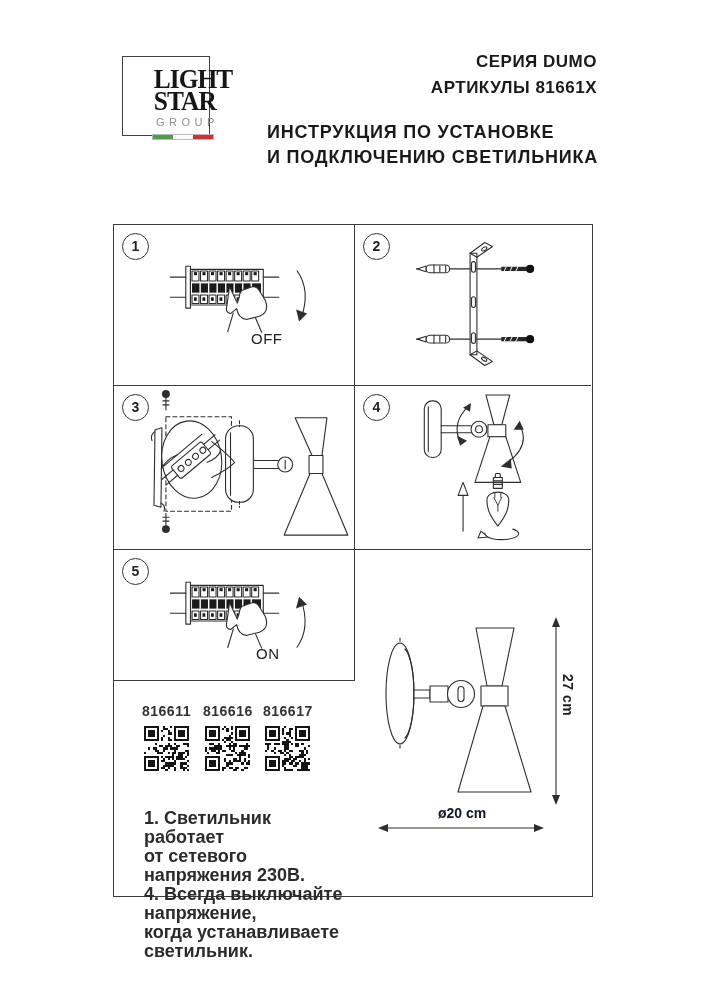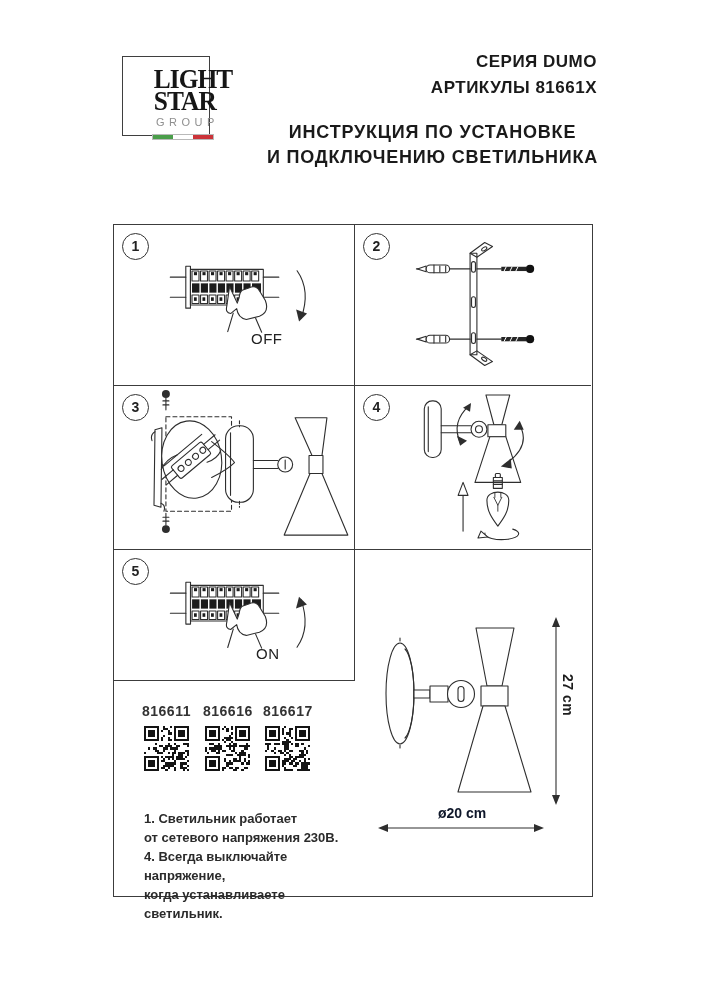--- a/index.html
+++ b/index.html
@@ -12,21 +12,21 @@
         background:#fff;text-align:center;box-sizing:border-box;padding-left:29px;}
   .logo-word{font-family:"Liberation Serif",serif;font-weight:700;font-size:27px;
              line-height:22px;letter-spacing:-1px;color:#161616;transform:scaleX(.94);}
   .logo-word.first{margin-top:11px;}
   .logo-group{font-size:11px;letter-spacing:4.5px;color:#8f8f8f;margin-top:4px;text-indent:4px;}
   .logo-flag{width:62px;height:6px;margin:6px auto 0;display:flex;border:1px solid #b9b9b9;box-sizing:border-box;}
   .logo-flag span{flex:1;height:100%;}
 
   .hdr-series{right:110px;top:49px;text-align:right;font-weight:700;font-size:17px;
               line-height:26px;letter-spacing:.5px;color:#1a1a1a;}
-  .hdr-title{right:109px;top:120px;text-align:center;font-weight:700;font-size:18px;
+  .hdr-title{right:109px;top:120px;text-align:left;font-weight:700;font-size:18px;
              line-height:25px;letter-spacing:.8px;color:#1a1a1a;}
 
   
   .board{left:113px;top:224px;width:480px;height:673px;border:1.4px solid #3c3c3c;box-sizing:border-box;}
   .cell{position:absolute;box-sizing:border-box;}
   .c1{left:0;top:0;width:241px;height:161px;border-right:1.3px solid #3c3c3c;border-bottom:1.3px solid #3c3c3c;}
   .c2{left:241px;top:0;width:236px;height:161px;border-bottom:1.3px solid #3c3c3c;}
   .c3{left:0;top:161px;width:241px;height:164px;border-right:1.3px solid #3c3c3c;border-bottom:1.3px solid #3c3c3c;}
   .c4{left:241px;top:161px;width:236px;height:164px;border-bottom:1.3px solid #3c3c3c;}
   .c5{left:0;top:325px;width:241px;height:131px;border-right:1.3px solid #3c3c3c;border-bottom:1.3px solid #3c3c3c;}
@@ -42,21 +42,21 @@
 
   .switch-label{position:absolute;font-size:15px;color:#222;letter-spacing:.5px;}
   .off-label{left:137px;top:105px;}
   .on-label{left:142px;top:95px;}
 
   
   .product{position:absolute;width:48px;text-align:center;}
   .product .artnum{font-size:14px;font-weight:700;color:#333;letter-spacing:.5px;margin-bottom:7px;}
   .product svg.qr{width:45px;height:45px;display:block;margin:0 auto;stroke:none;}
 
-  .notes{left:30px;top:128px;width:205px;font-size:13px;font-weight:700;
+  .notes{left:30px;top:128px;width:205px;font-size:18px;font-weight:700;
          line-height:19px;color:#2b2b2b;}
 
   
   .dim-h{left:205px;top:124px;writing-mode:vertical-rl;font-size:14px;font-weight:700;color:#1c1c1c;letter-spacing:.5px;}
   .dim-d{left:67px;top:255px;width:80px;text-align:center;font-size:14px;font-weight:700;color:#0f172a;}
 </style>
 </head>
 <body>
 
 <div class="page">

